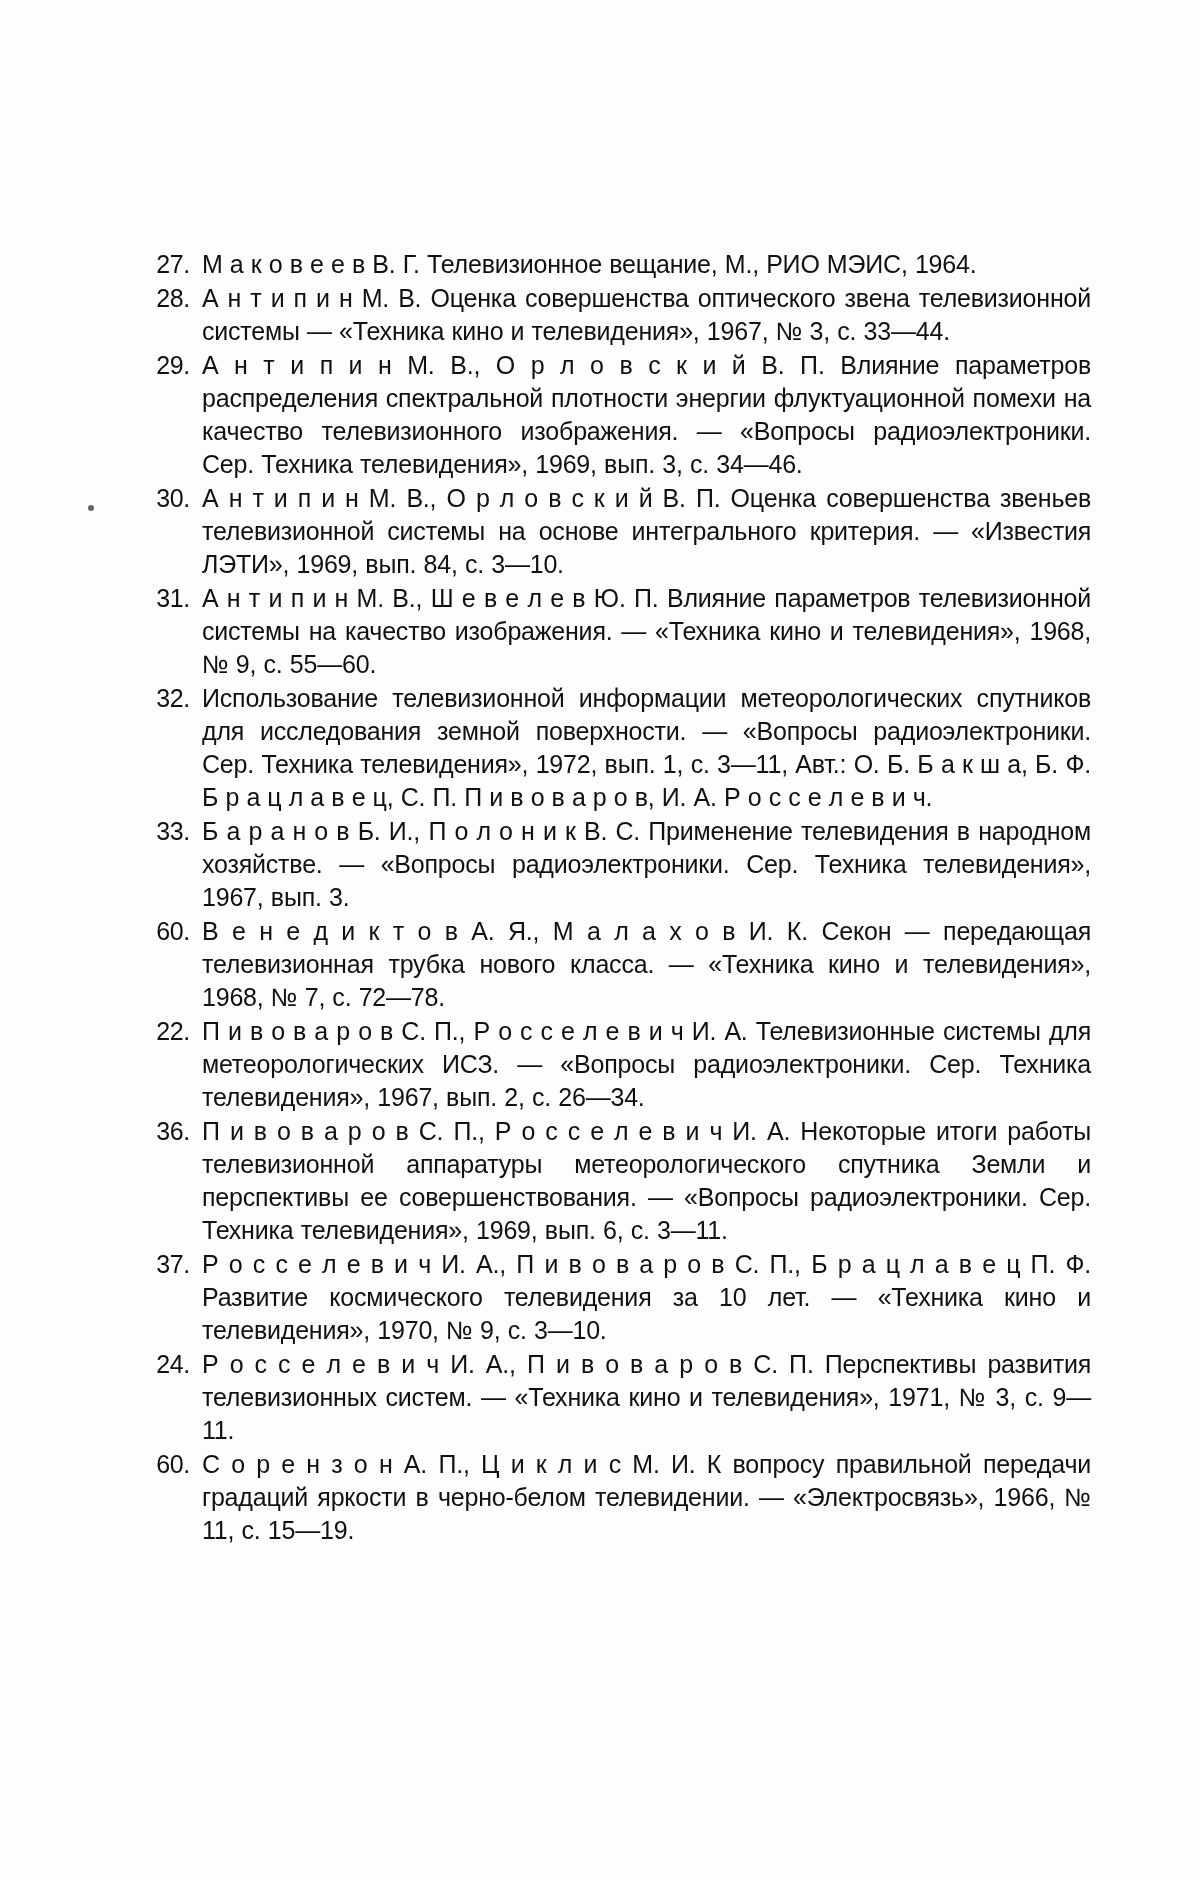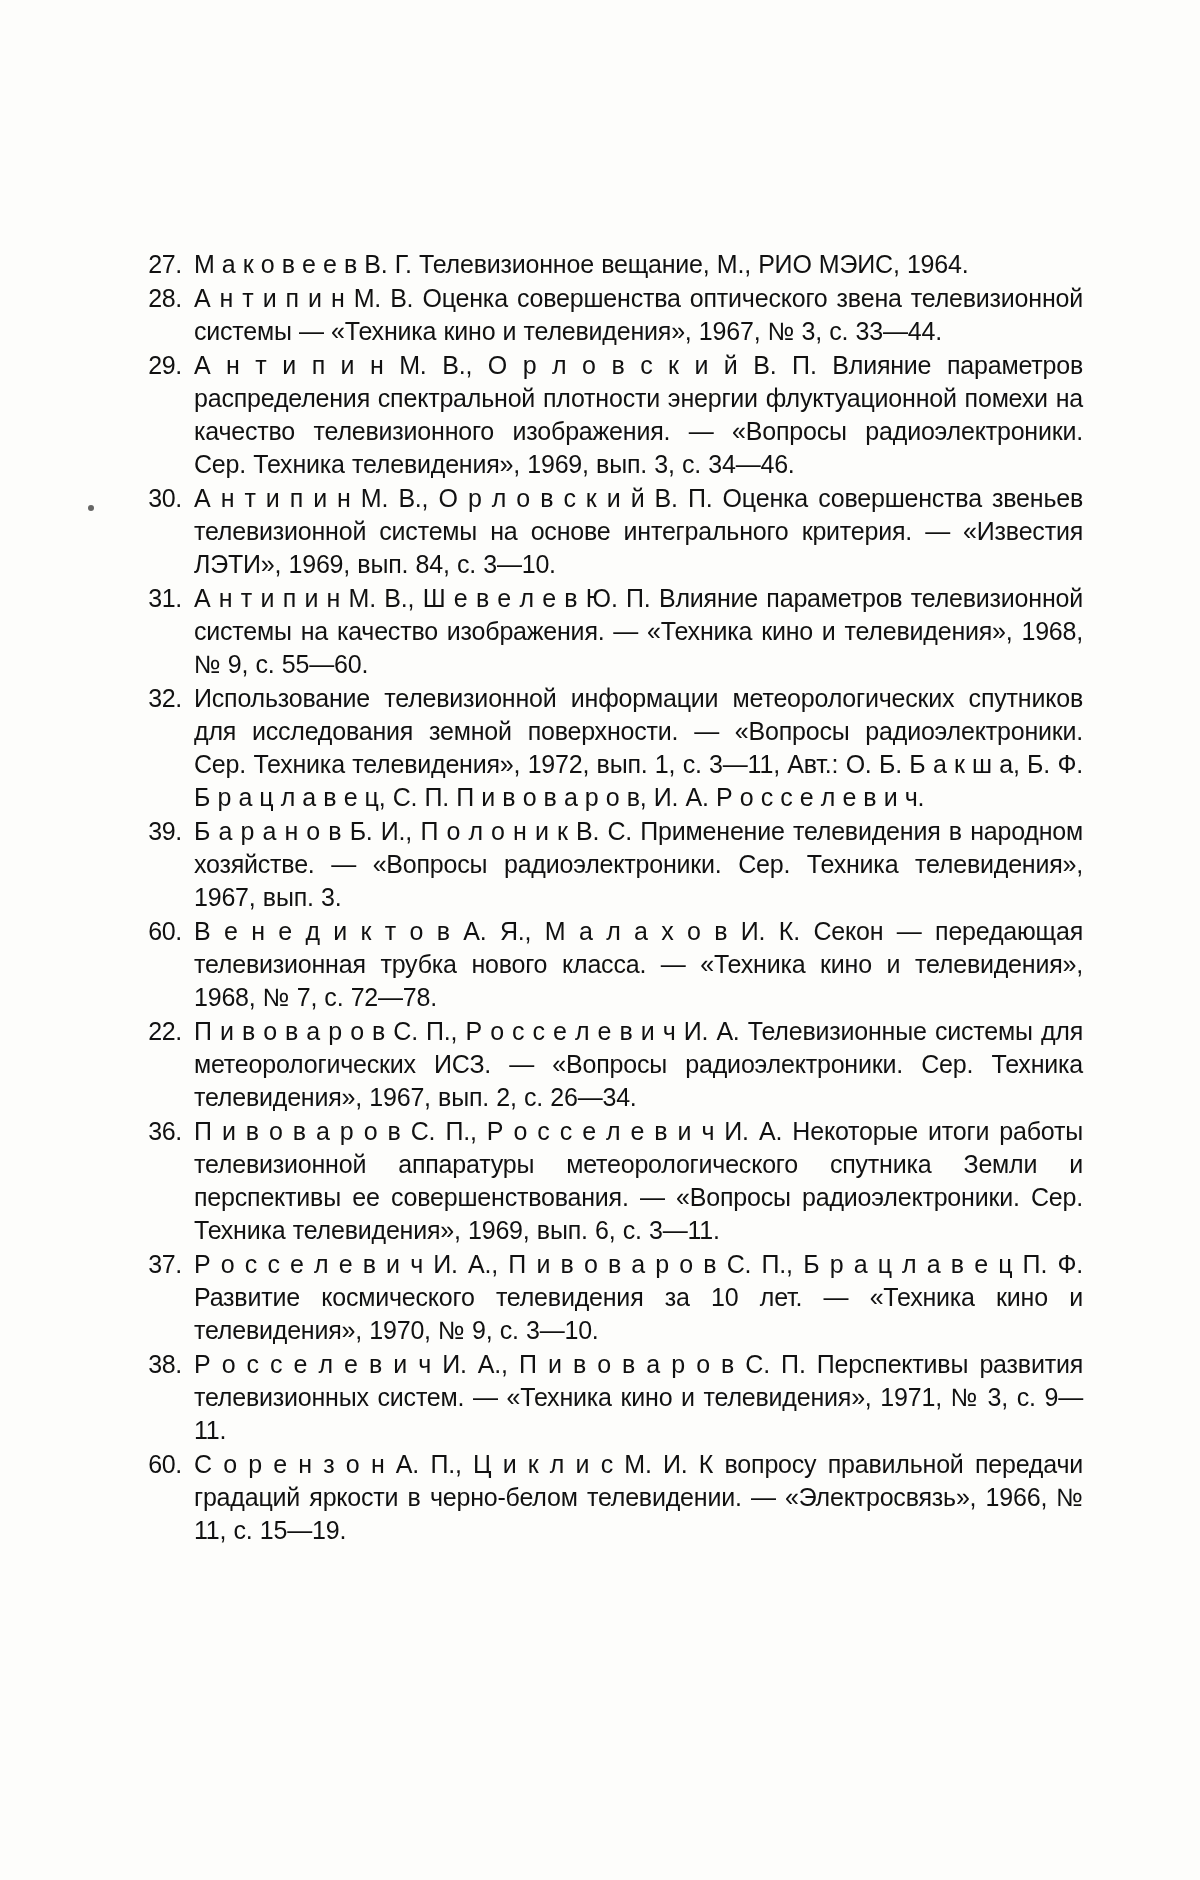--- a/index.html
+++ b/index.html
@@ -18,21 +18,21 @@
     position: absolute;
     left: 0;
     top: 0;
     width: 1200px;
     height: 1880px;
     background: #fdfdfb;
     overflow: hidden;
   }
   .refs {
     position: absolute;
-    left: 138px;
+    left: 146px;
     top: 248px;
     width: 945px;
   }
   .ref {
     display: flex;
     align-items: flex-start;
     margin-bottom: 1px;
   }
   .num {
     width: 44px;
@@ -95,21 +95,21 @@
       <div class="num">31.</div>
       <div class="body-text">А н т и п и н М. В., Ш е в е л е в Ю. П. Влияние параметров телевизионной системы на качество изображения. — «Техника кино и телевидения», 1968, № 9, с. 55—60.</div>
     </div>
 
     <div class="ref">
       <div class="num">32.</div>
       <div class="body-text">Использование телевизионной информации метеорологических спутников для исследования земной поверхности. — «Вопросы радиоэлектроники. Сер. Техника телевидения», 1972, вып. 1, с. 3—11, Авт.: О. Б. Б а к ш а,  Б. Ф. Б р а ц л а в е ц,  С. П. П и в о в а р о в,  И. А. Р о с с е л е в и ч.</div>
     </div>
 
     <div class="ref">
-      <div class="num">39.</div>
+      <div class="num">33.</div>
       <div class="body-text">Б а р а н о в Б. И.,  П о л о н и к В. С. Применение телевидения в народном хозяйстве. — «Вопросы радиоэлектроники. Сер. Техника телевидения», 1967, вып. 3.</div>
     </div>
 
     <div class="ref">
       <div class="num">60.</div>
       <div class="body-text">В е н е д и к т о в А. Я.,  М а л а х о в И. К. Секон — передающая телевизионная трубка нового класса. — «Техника кино и телевидения», 1968, № 7, с. 72—78.</div>
     </div>
 
     <div class="ref">
       <div class="num">22.</div>
@@ -120,21 +120,21 @@
       <div class="num">36.</div>
       <div class="body-text">П и в о в а р о в С. П.,  Р о с с е л е в и ч И. А. Некоторые итоги работы телевизионной аппаратуры метеорологического спутника Земли и перспективы ее совершенствования. — «Вопросы радиоэлектроники. Сер. Техника телевидения», 1969, вып. 6, с. 3—11.</div>
     </div>
 
     <div class="ref">
       <div class="num">37.</div>
       <div class="body-text">Р о с с е л е в и ч И. А.,  П и в о в а р о в С. П.,  Б р а ц л а в е ц П. Ф. Развитие космического телевидения за 10 лет. — «Техника кино и телевидения», 1970, № 9, с. 3—10.</div>
     </div>
 
     <div class="ref">
-      <div class="num">38.</div>
+      <div class="num">24.</div>
       <div class="body-text">Р о с с е л е в и ч И. А.,  П и в о в а р о в С. П. Перспективы развития телевизионных систем. — «Техника кино и телевидения», 1971, № 3, с. 9—11.</div>
     </div>
 
 
     <div class="ref">
       <div class="num">60.</div>
       <div class="body-text">С о р е н з о н А. П., Ц и к л и с М. И. К вопросу правильной передачи градаций яркости в черно-белом телевидении. — «Электросвязь», 1966, № 11, с. 15—19.</div>
     </div>
 
 

